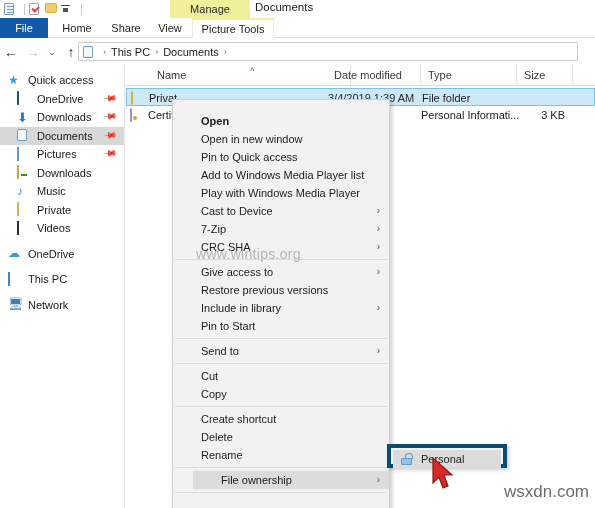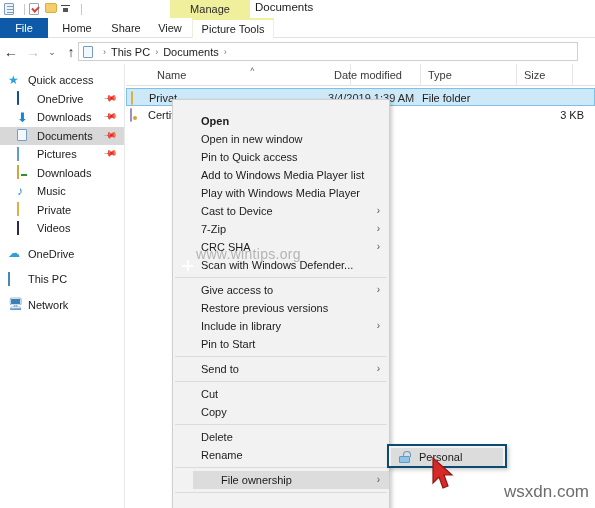--- a/index.html
+++ b/index.html
@@ -134,21 +134,21 @@
   .ch-type{ left:295px; width:96px; }
   .ch-size{ left:391px; width:56px; }
   .sort-caret{ position:absolute; left:100px; top:1px; font-size:8px; color:#5b5b5b; }
 
   .row{ position:relative; height:18px; display:flex; align-items:center; font-size:11px; color:#1b1b1b; }
   .row.sel{ background:#cde8f7; border:1px solid #7fc0e8; }
   .cell{ position:absolute; top:0; height:18px; display:flex; align-items:center; }
   .c-name{ left:4px; }
   .c-date{ left:201px; color:#2b2b2b; }
   .c-type{ left:295px; }
-  .c-size{ left:410px; width:56px; justify-content:flex-end; padding-right:8px; }
+  .c-size{ left:391px; width:56px; justify-content:flex-end; padding-right:8px; }
   .row-ico{ width:13px;height:13px;margin-right:5px; }
   .ic-folder2{ width:13px;height:11px;background:#f6dd8e;border:1px solid #d7b24a;border-radius:1px;}
   .ic-cert{ width:13px;height:12px;background:#e6e1f2;border:1px solid #9a8fbf;border-radius:1px;position:relative;}
   .ic-cert:after{content:"";position:absolute;left:2px;top:7px;width:4px;height:4px;border-radius:50%;background:#d9a13b;}
 
   
   .ctx{
     position:absolute; left:172px; top:99px; width:218px;
     background:#f2f2f2; border:1px solid #cfcfcf;
     box-shadow:2px 2px 4px rgba(0,0,0,0.20);
@@ -165,21 +165,21 @@
   .ctx-sep{ height:1px; background:#dbdbdb; margin:3px 2px; }
   .shield{
     width:13px;height:13px;background:#2f8fd8;position:relative;border-radius:1px;
   }
   .shield:before{content:"";position:absolute;left:5.5px;top:1px;width:2px;height:11px;background:#fff;}
   .shield:after{content:"";position:absolute;left:1px;top:5.5px;width:11px;height:2px;background:#fff;}
 
   
   .submenu{
     position:absolute; left:387px; top:444px; width:120px; height:24px;
-    background:#f2f2f2; border:2px solid #0c4a6e;
+    background:#f2f2f2; border:4px solid #0c4a6e;
     box-shadow:2px 2px 4px rgba(0,0,0,0.20); z-index:40;
   }
   .submenu-item{
     margin:2px; height:18px; background:#dcdcdc; display:flex; align-items:center;
     padding-left:28px; font-size:11px; color:#1b1b1b; position:relative;
   }
   .lock{
     position:absolute; left:8px; top:3px; width:11px; height:12px;
   }
   .lock-body{ position:absolute; left:0; bottom:0; width:11px; height:7px; background:#8fc3e8;
@@ -363,20 +363,21 @@
       <div class="cell c-type">File folder</div>
       <div class="cell c-size"></div>
     </div>
 
     <div class="row">
       <div class="cell c-name">
         <span class="row-ico"><span class="ic-cert"></span></span>
         <span>Certif</span>
       </div>
       <div class="cell c-date">AM</div>
+      <div class="cell c-type">Personal Informati...</div>
       <div class="cell c-size">3 KB</div>
     </div>
   </div>
 
   <div class="ctx">
     <div style="height:4px"></div>
 
     <div class="ctx-item bold">
       <span>Open</span>
     </div>
@@ -397,24 +398,20 @@
       <span class="arrow">›</span>
     </div>
     <div class="ctx-item">
       <span>7-Zip</span>
       <span class="arrow">›</span>
     </div>
     <div class="ctx-item">
       <span>CRC SHA</span>
       <span class="arrow">›</span>
     </div>
-    <div class="ctx-item">
-      <span class="cico"><span class="shield"></span></span>
-      <span>Scan with Windows Defender...</span>
-    </div>
 
     <div class="ctx-sep"></div>
 
     <div class="ctx-item">
       <span>Give access to</span>
       <span class="arrow">›</span>
     </div>
     <div class="ctx-item">
       <span>Restore previous versions</span>
     </div>
@@ -437,20 +434,23 @@
 
     <div class="ctx-item">
       <span>Cut</span>
     </div>
     <div class="ctx-item">
       <span>Copy</span>
     </div>
 
     <div class="ctx-sep"></div>
 
+    <div class="ctx-item">
+      <span>Create shortcut</span>
+    </div>
     <div class="ctx-item">
       <span>Delete</span>
     </div>
     <div class="ctx-item">
       <span>Rename</span>
     </div>
 
     <div class="ctx-sep"></div>
 
     <div class="ctx-item hl">

